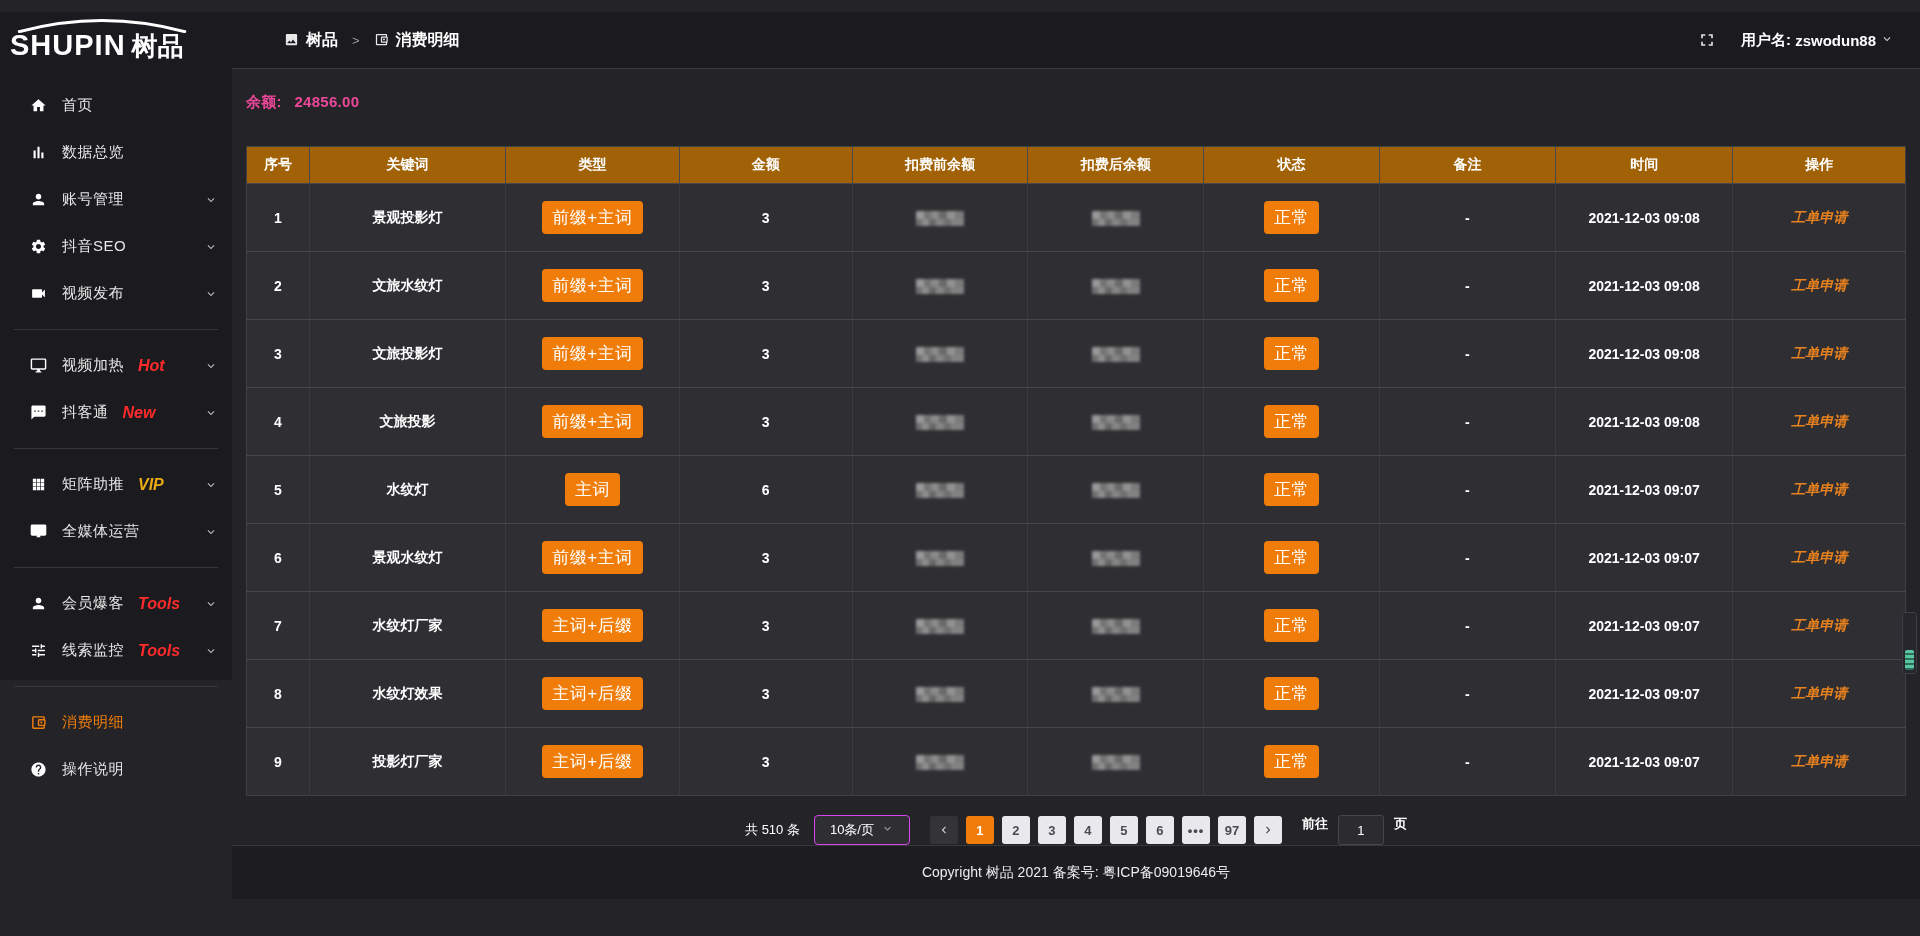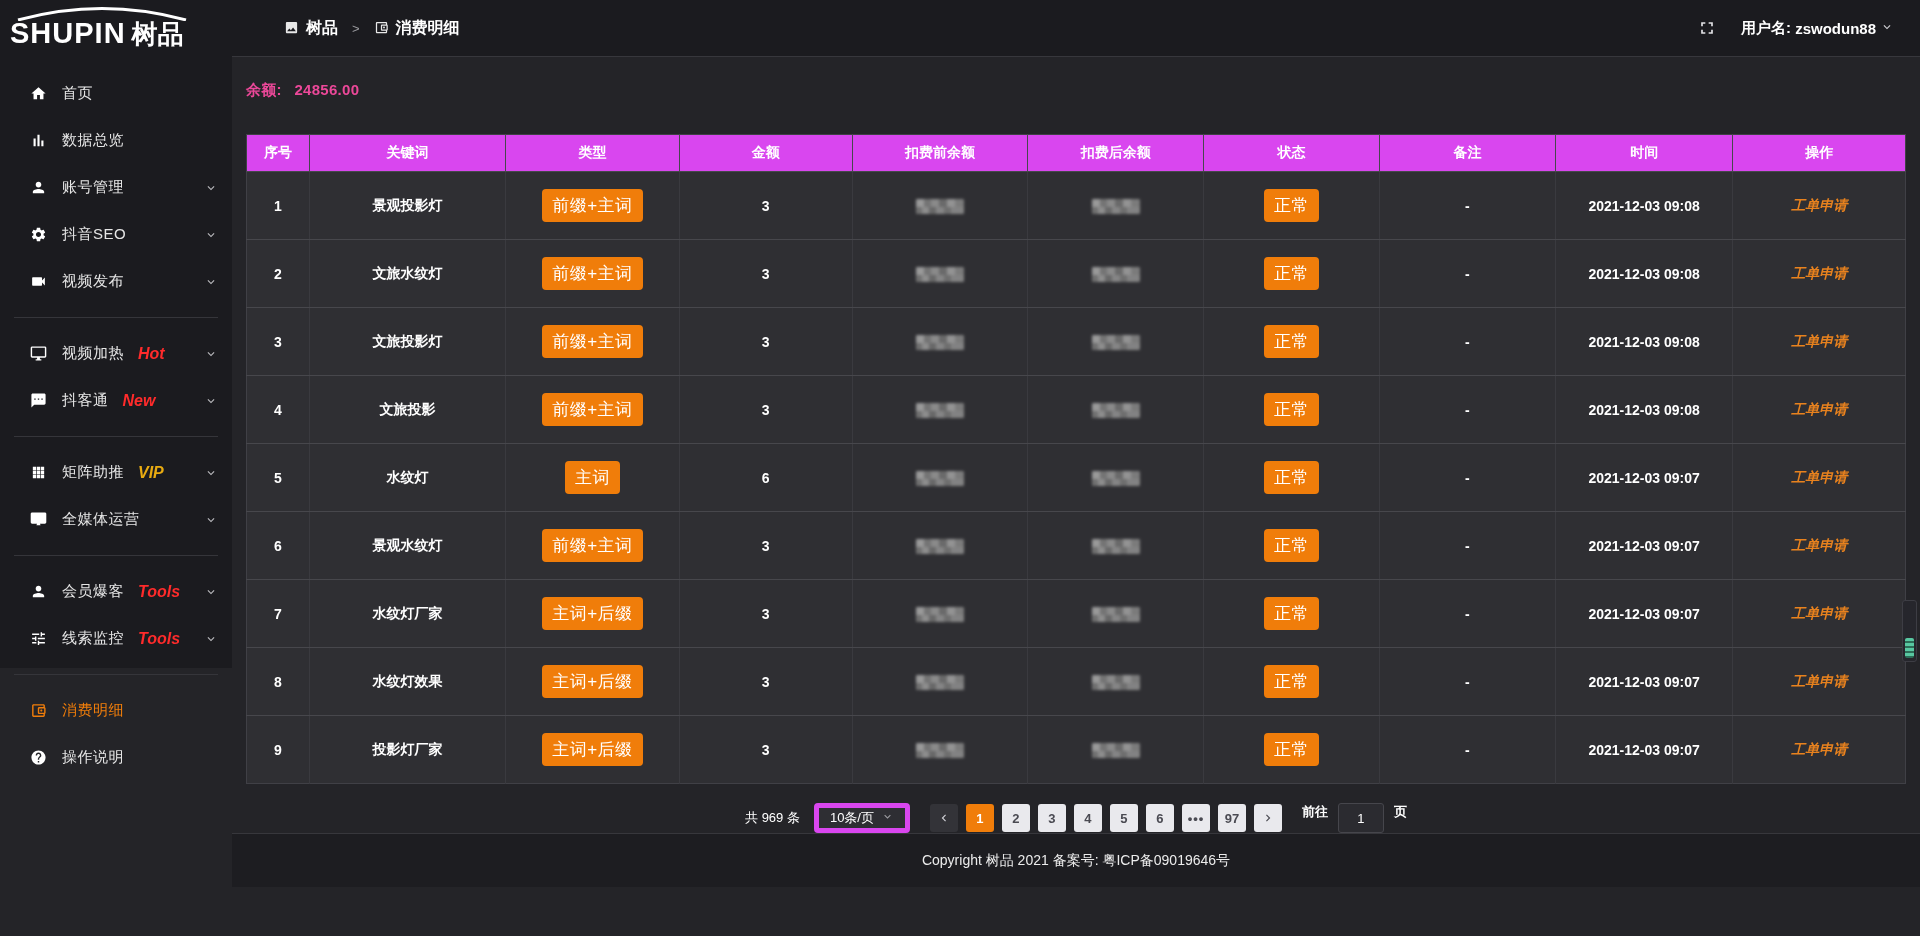--- a/index.html
+++ b/index.html
@@ -1,19 +1,19 @@
 <!DOCTYPE html>
 <html><head>
 <meta charset="utf-8">
 <style>
   * { margin:0; padding:0; box-sizing:border-box; }
   html,body { width:1920px; height:936px; overflow:hidden; background:#242428;
     font-family:"Liberation Sans","DejaVu Sans",sans-serif; }
 
-  .app { position:relative; width:1920px; height:668px; }
+  .app { position:relative; width:1920px; height:668px;margin-top:12px; }
 
   
   .sidebar { position:absolute; left:0; top:0; bottom:0; width:232px; background:#1b1b1f; z-index:3; }
   .logo { padding:6px 10px 0 10px; height:58px; cursor:pointer; }
   .logo svg.swoosh { display:block; margin-left:4px; }
   .logo-row { display:flex; align-items:baseline; margin-top:-4px; }
   .logo-en { color:#fff; font-weight:800; font-size:29px; letter-spacing:1px; }
   .logo-cn { color:#fff; font-weight:900; font-size:26px; margin-left:6px; }
 
   .menu { padding-top:12px; }
@@ -43,21 +43,21 @@
   .user .chev { width:14px; height:14px; color:#cfcfd3; margin-left:4px; }
 
   .content { flex:1 1 auto; display:flex; flex-direction:column; padding:0 14px; }
 
   .balance { margin-top:24px; color:#ec4899; font-size:15px; font-weight:700; letter-spacing:.3px; flex:0 0 auto; }
   .balance .bal-val { margin-left:8px; }
 
   
   table.data { width:100%; border-collapse:collapse; table-layout:fixed; margin-top:34px;
     border:1px solid #404046; flex:0 0 auto; }
-  table.data thead th { background:#d946ef; color:#fff; font-size:14px; font-weight:700;
+  table.data thead th { background:#a16207; color:#fff; font-size:14px; font-weight:700;
     height:37px; border-right:1px solid #47474c; border-bottom:1px solid #47474c; }
   table.data thead th:last-child { border-right:none; }
   table.data tbody td { background:#2f2f33; color:#fff; font-size:14px; font-weight:700;
     height:68px; text-align:center; vertical-align:middle;
     border-right:1px solid #3a3a3f; border-bottom:1px solid #47474c;
     overflow:hidden; white-space:nowrap; }
   table.data tbody td:last-child { border-right:none;font-style:italic; }
   table.data tbody tr:last-child td { border-bottom:none; }
 
   .badge { display:inline-block; background:#f07d0a; color:#fff; font-size:17px; font-weight:400;
@@ -68,21 +68,21 @@
       linear-gradient(90deg,#a2a2a2 0 8px,#7a7a7a 8px 15px,#929292 15px 23px,#6f6f6f 23px 31px,#9c9c9c 31px 39px,#828282 39px 48px),
       linear-gradient(90deg,#767676 0 6px,#959595 6px 13px,#6d6d6d 13px 20px,#8d8d8d 20px 28px,#747474 28px 35px,#8a8a8a 35px 48px);
     background-size:48px 8px,48px 8px; background-position:0 0,0 7px; background-repeat:no-repeat; }
   .action-link { color:#e8821e; cursor:pointer; font-weight:700; }
 
   
   .pagination { margin-top:19px; display:flex; align-items:center; justify-content:center;
     color:#fff; font-size:13px; flex:0 0 auto; }
   .pg-total { margin-right:14px; font-weight:400; }
   .pg-select { display:flex; align-items:center; justify-content:center; width:96px; height:30px;
-    background:#2e2e33; border:5px solid #d946ef; border-radius:4px; cursor:pointer; margin-right:16px; }
+    background:#2e2e33; border:1px solid #d946ef; border-radius:4px; cursor:pointer; margin-right:16px; }
   .pg-select .chev { width:13px; height:13px; color:#9d9da2; margin-left:7px; }
   .pager { display:flex; align-items:center; }
   .pg-btn { min-width:28px; height:28px; margin:0 4px; border-radius:3px; border:none;
     display:flex; align-items:center; justify-content:center;
     background:#e9e9ed; color:#4a4a52; font-size:13px; font-weight:700; cursor:pointer; }
   .pg-btn .ic { width:14px; height:14px; }
   .pg-btn.dark { background:#333338; color:#cfcfd4; }
   .pg-btn.active { background:#f07d0a; color:#fff; }
   .pg-btn.dots { letter-spacing:1px; }
   .pg-goto { display:flex; align-items:flex-start; margin-left:16px; font-weight:700; }
@@ -405,21 +405,21 @@
               <td><div class="blur-block"></div></td>
               <td><span class="badge">正常</span></td>
               <td>-</td>
               <td>2021-12-03 09:07</td>
               <td><span class="action-link">工单申请</span></td>
             </tr>
           </tbody>
       </table>
 
       <div class="pagination">
-        <span class="pg-total">共 969 条</span>
+        <span class="pg-total">共 510 条</span>
         <div class="pg-select">
           <span>10条/页</span>
           <span class="sel-chev"><svg viewBox="0 0 24 24" class="chev" style="width: 13px; height: 13px; margin-left: 7px;">
                 <path d="M7.41 8.59 12 13.17l4.59-4.58L18 10l-6 6-6-6 1.41-1.41z" fill="currentColor"></path>
               </svg></span>
         </div>
         <div class="pager">
             <button class="pg-btn dark">
               <svg viewBox="0 0 24 24" class="ic">
                 <path d="M15.41 7.41 14 6l-6 6 6 6 1.41-1.41L10.83 12z" fill="currentColor"></path>

